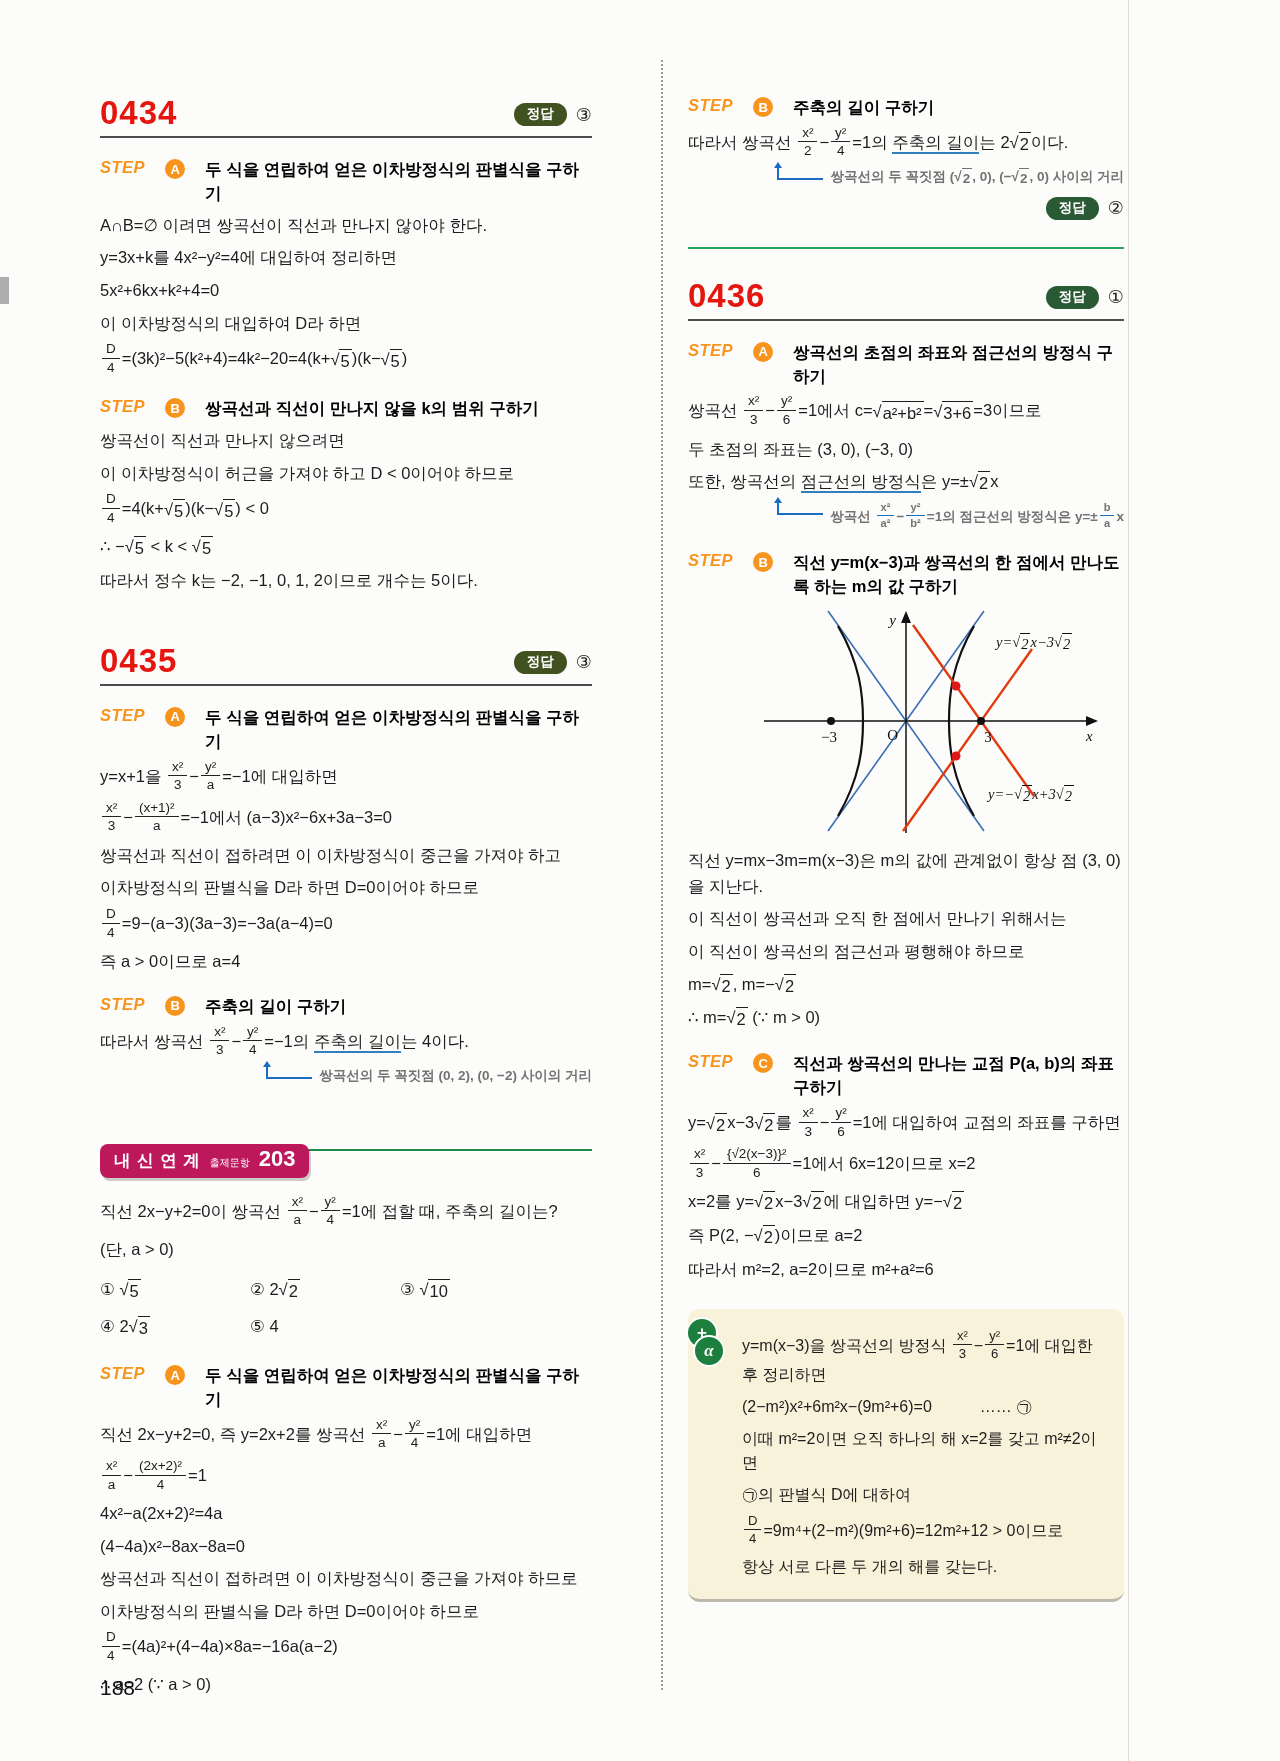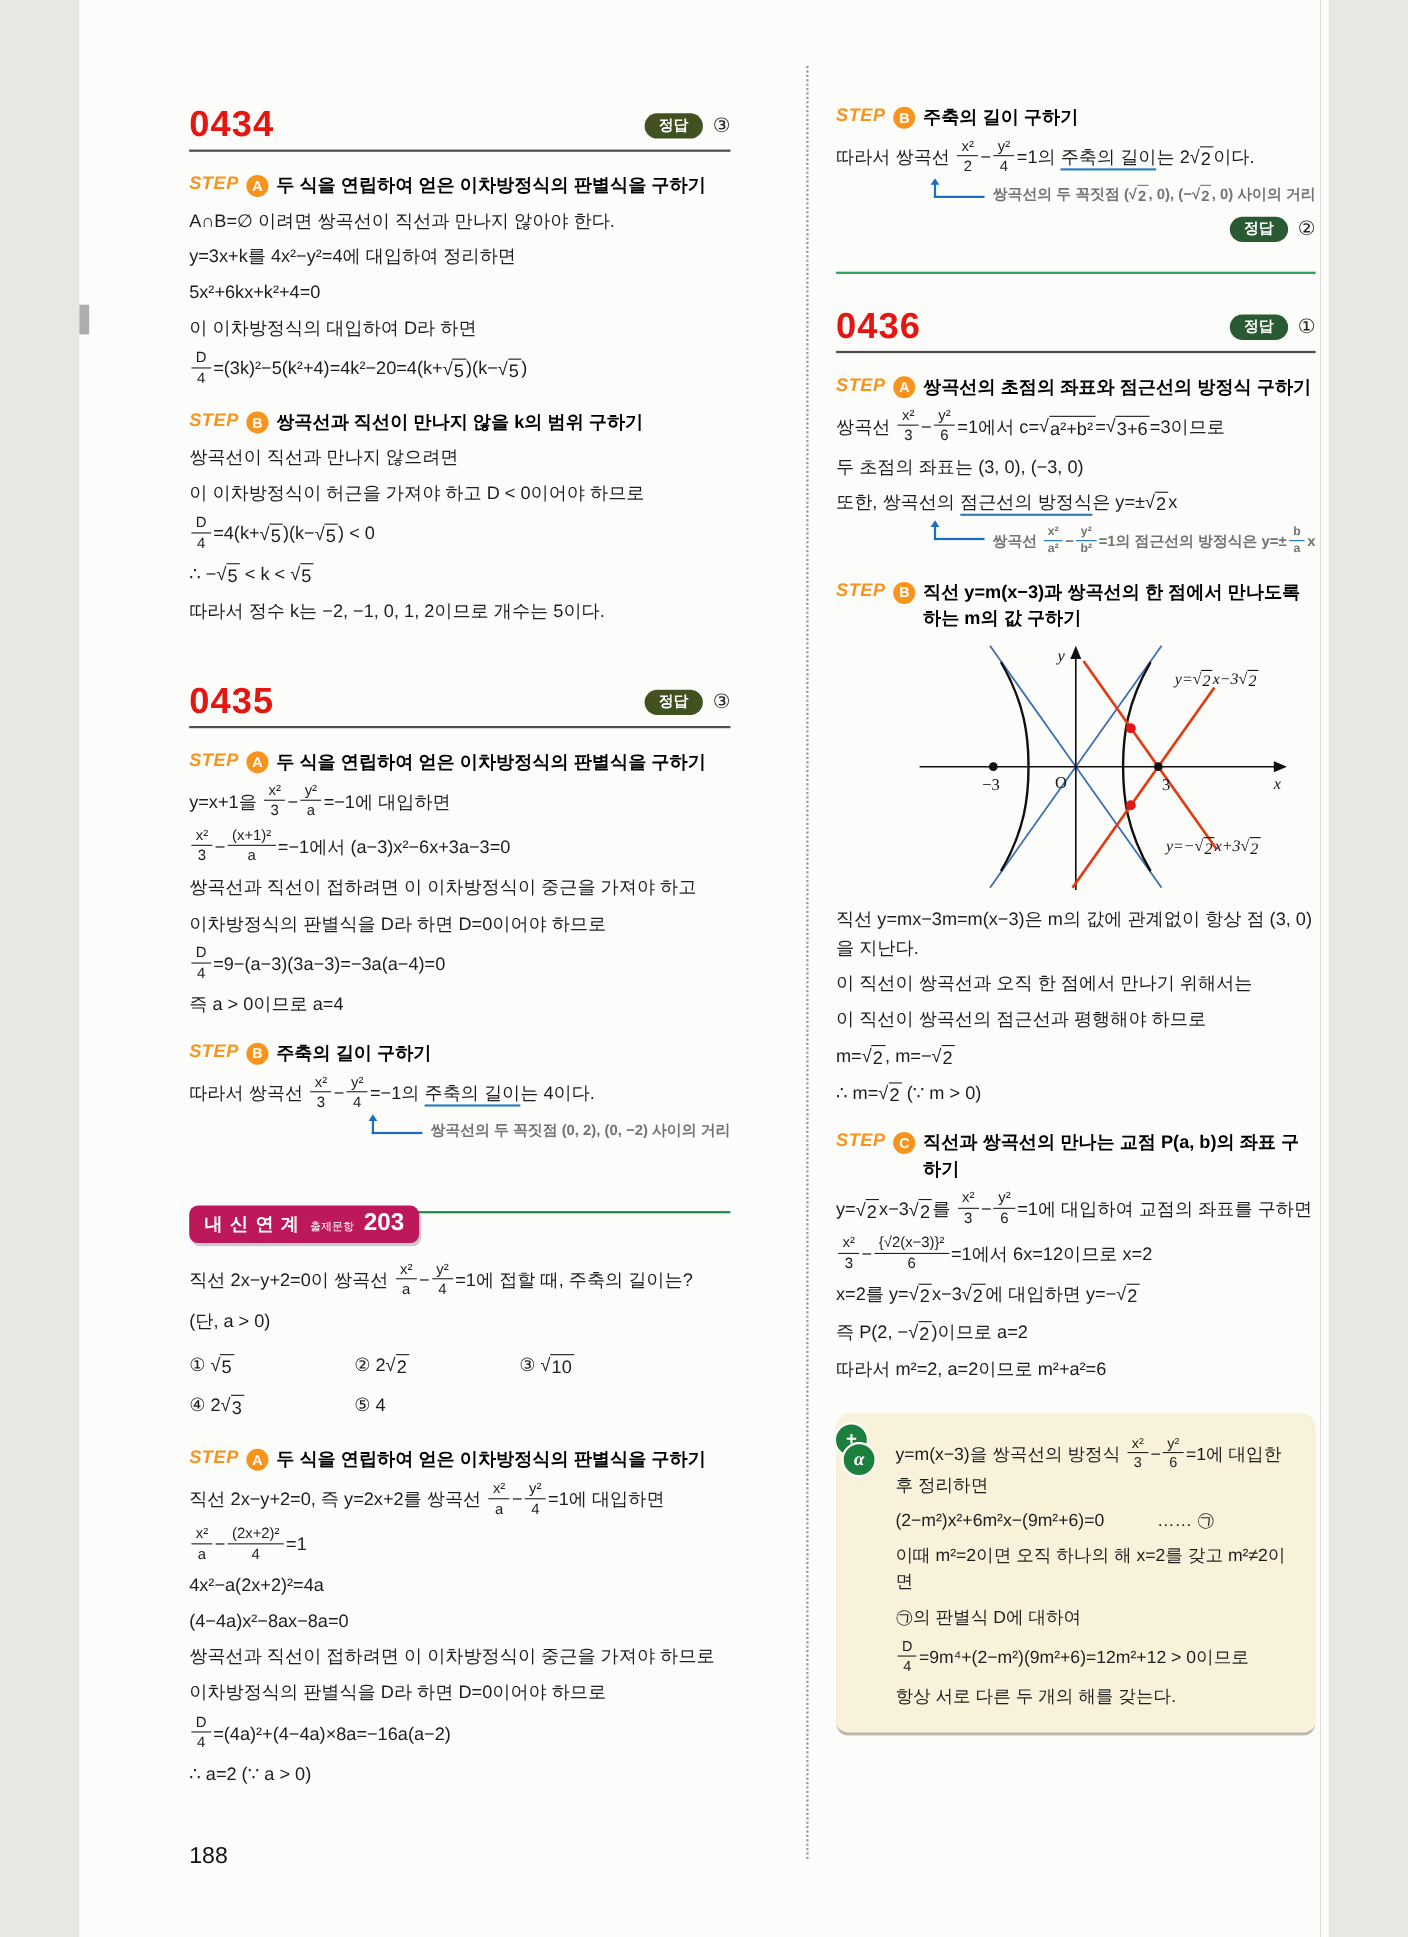--- a/index.html
+++ b/index.html
@@ -1,37 +1,37 @@
 <!DOCTYPE html>
 <html><head>
 <meta charset="utf-8">
 <style>
   html,body{margin:0;padding:0;background:#e9e7e2;}
-  .page{position:relative;width:1136px;height:1761px;margin:0 auto;background:#fcfcfa;
+  .page{position:relative;width:1280px;height:1761px;margin:0 auto;background:#fcfcfa;
         font-family:"Liberation Sans","DejaVu Sans",sans-serif;color:#1d1d1d;font-size:16.5px;overflow:hidden;}
   .col{position:absolute;top:0;}
   .col-left{left:100px;width:492px;padding-top:96px;}
   .col-right{left:688px;width:436px;padding-top:96px;}
   .col-divider{position:absolute;left:661px;top:60px;height:1630px;border-left:2px dotted #9a9a9a;}
   .page-edge-line{position:absolute;left:1128px;top:0;height:1761px;border-left:1px solid #dedbd4;}
   .edge-tab{position:absolute;left:0;top:277px;width:9px;height:27px;background:#adadad;}
   .page-num{position:absolute;left:100px;top:1676px;font-size:21px;font-weight:400;color:#111;}
 
   
   .prob-head{display:flex;justify-content:space-between;align-items:flex-end;
              border-bottom:2px solid #4c4c4c;padding-bottom:7px;}
   .prob-num{font-size:33px;font-weight:800;color:#e51510;letter-spacing:1px;line-height:1;}
   .ans-wrap{display:flex;align-items:center;gap:9px;padding-bottom:3px;}
   .ans-badge{background:#41511f;color:#fff;border-radius:13px;padding:2px 13px 3px;font-size:13.5px;font-weight:700;}
   .col-right .ans-badge{background:#2a5a33;}
   .ans-num{font-size:18px;color:#222;}
 
   
   .step{margin-top:20px;}
-  .step-head{display:flex;gap:7px;align-items:flex-start;margin:16px 0 6px;}
+  .step-head{display:flex;gap:20px;align-items:flex-start;margin:16px 0 6px;}
   .step-word{color:#f7941d;font-weight:800;font-style:italic;letter-spacing:.5px;}
   .step-circ{flex:none;width:20px;height:20px;border-radius:50%;background:#f7941d;color:#fff;
              font-weight:800;font-size:13px;display:inline-flex;align-items:center;justify-content:center;margin-top:1px;}
   .step-title{font-weight:700;color:#000000;line-height:1.45;}
 
   
   .mline{margin:7px 0;line-height:1.55;}
   .frac{display:inline-flex;flex-direction:column;vertical-align:middle;text-align:center;margin:0 2px;transform:translateY(-2px);}
   .fnum{display:block;padding:0 4px 1px;border-bottom:1.3px solid #222;font-size:.82em;line-height:1.15;}
   .fden{display:block;padding:1px 4px 0;font-size:.82em;line-height:1.15;}

